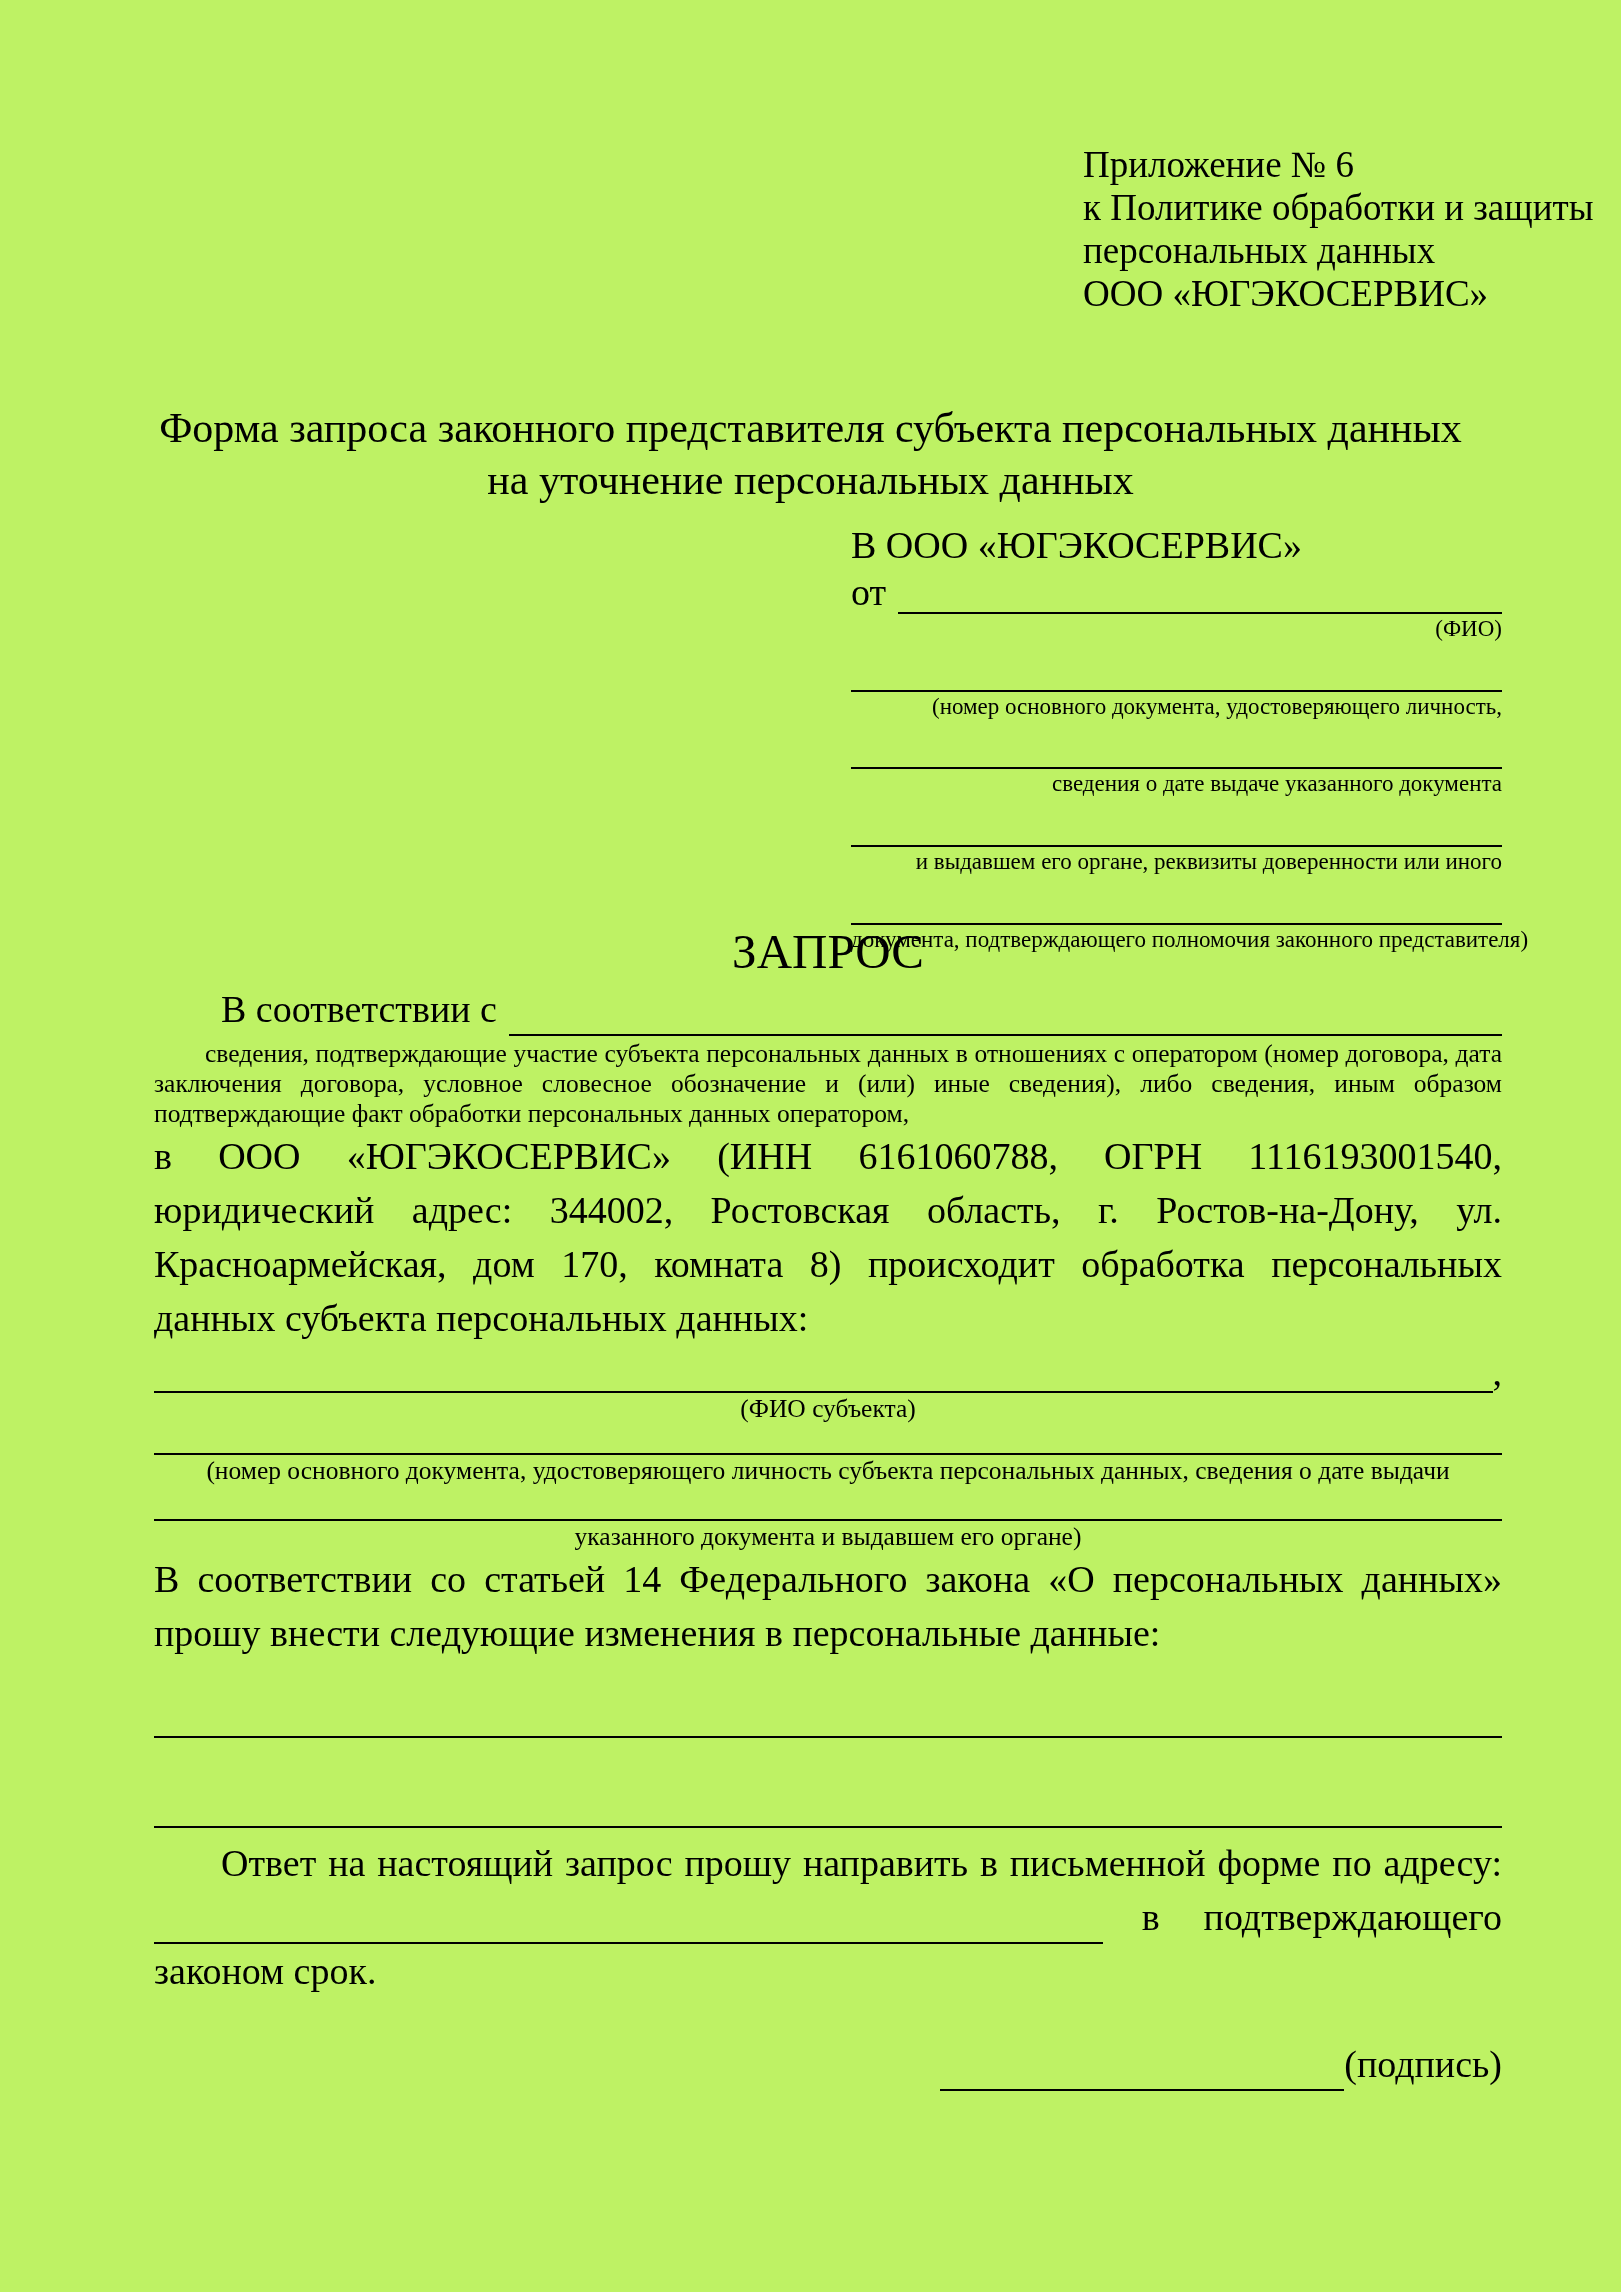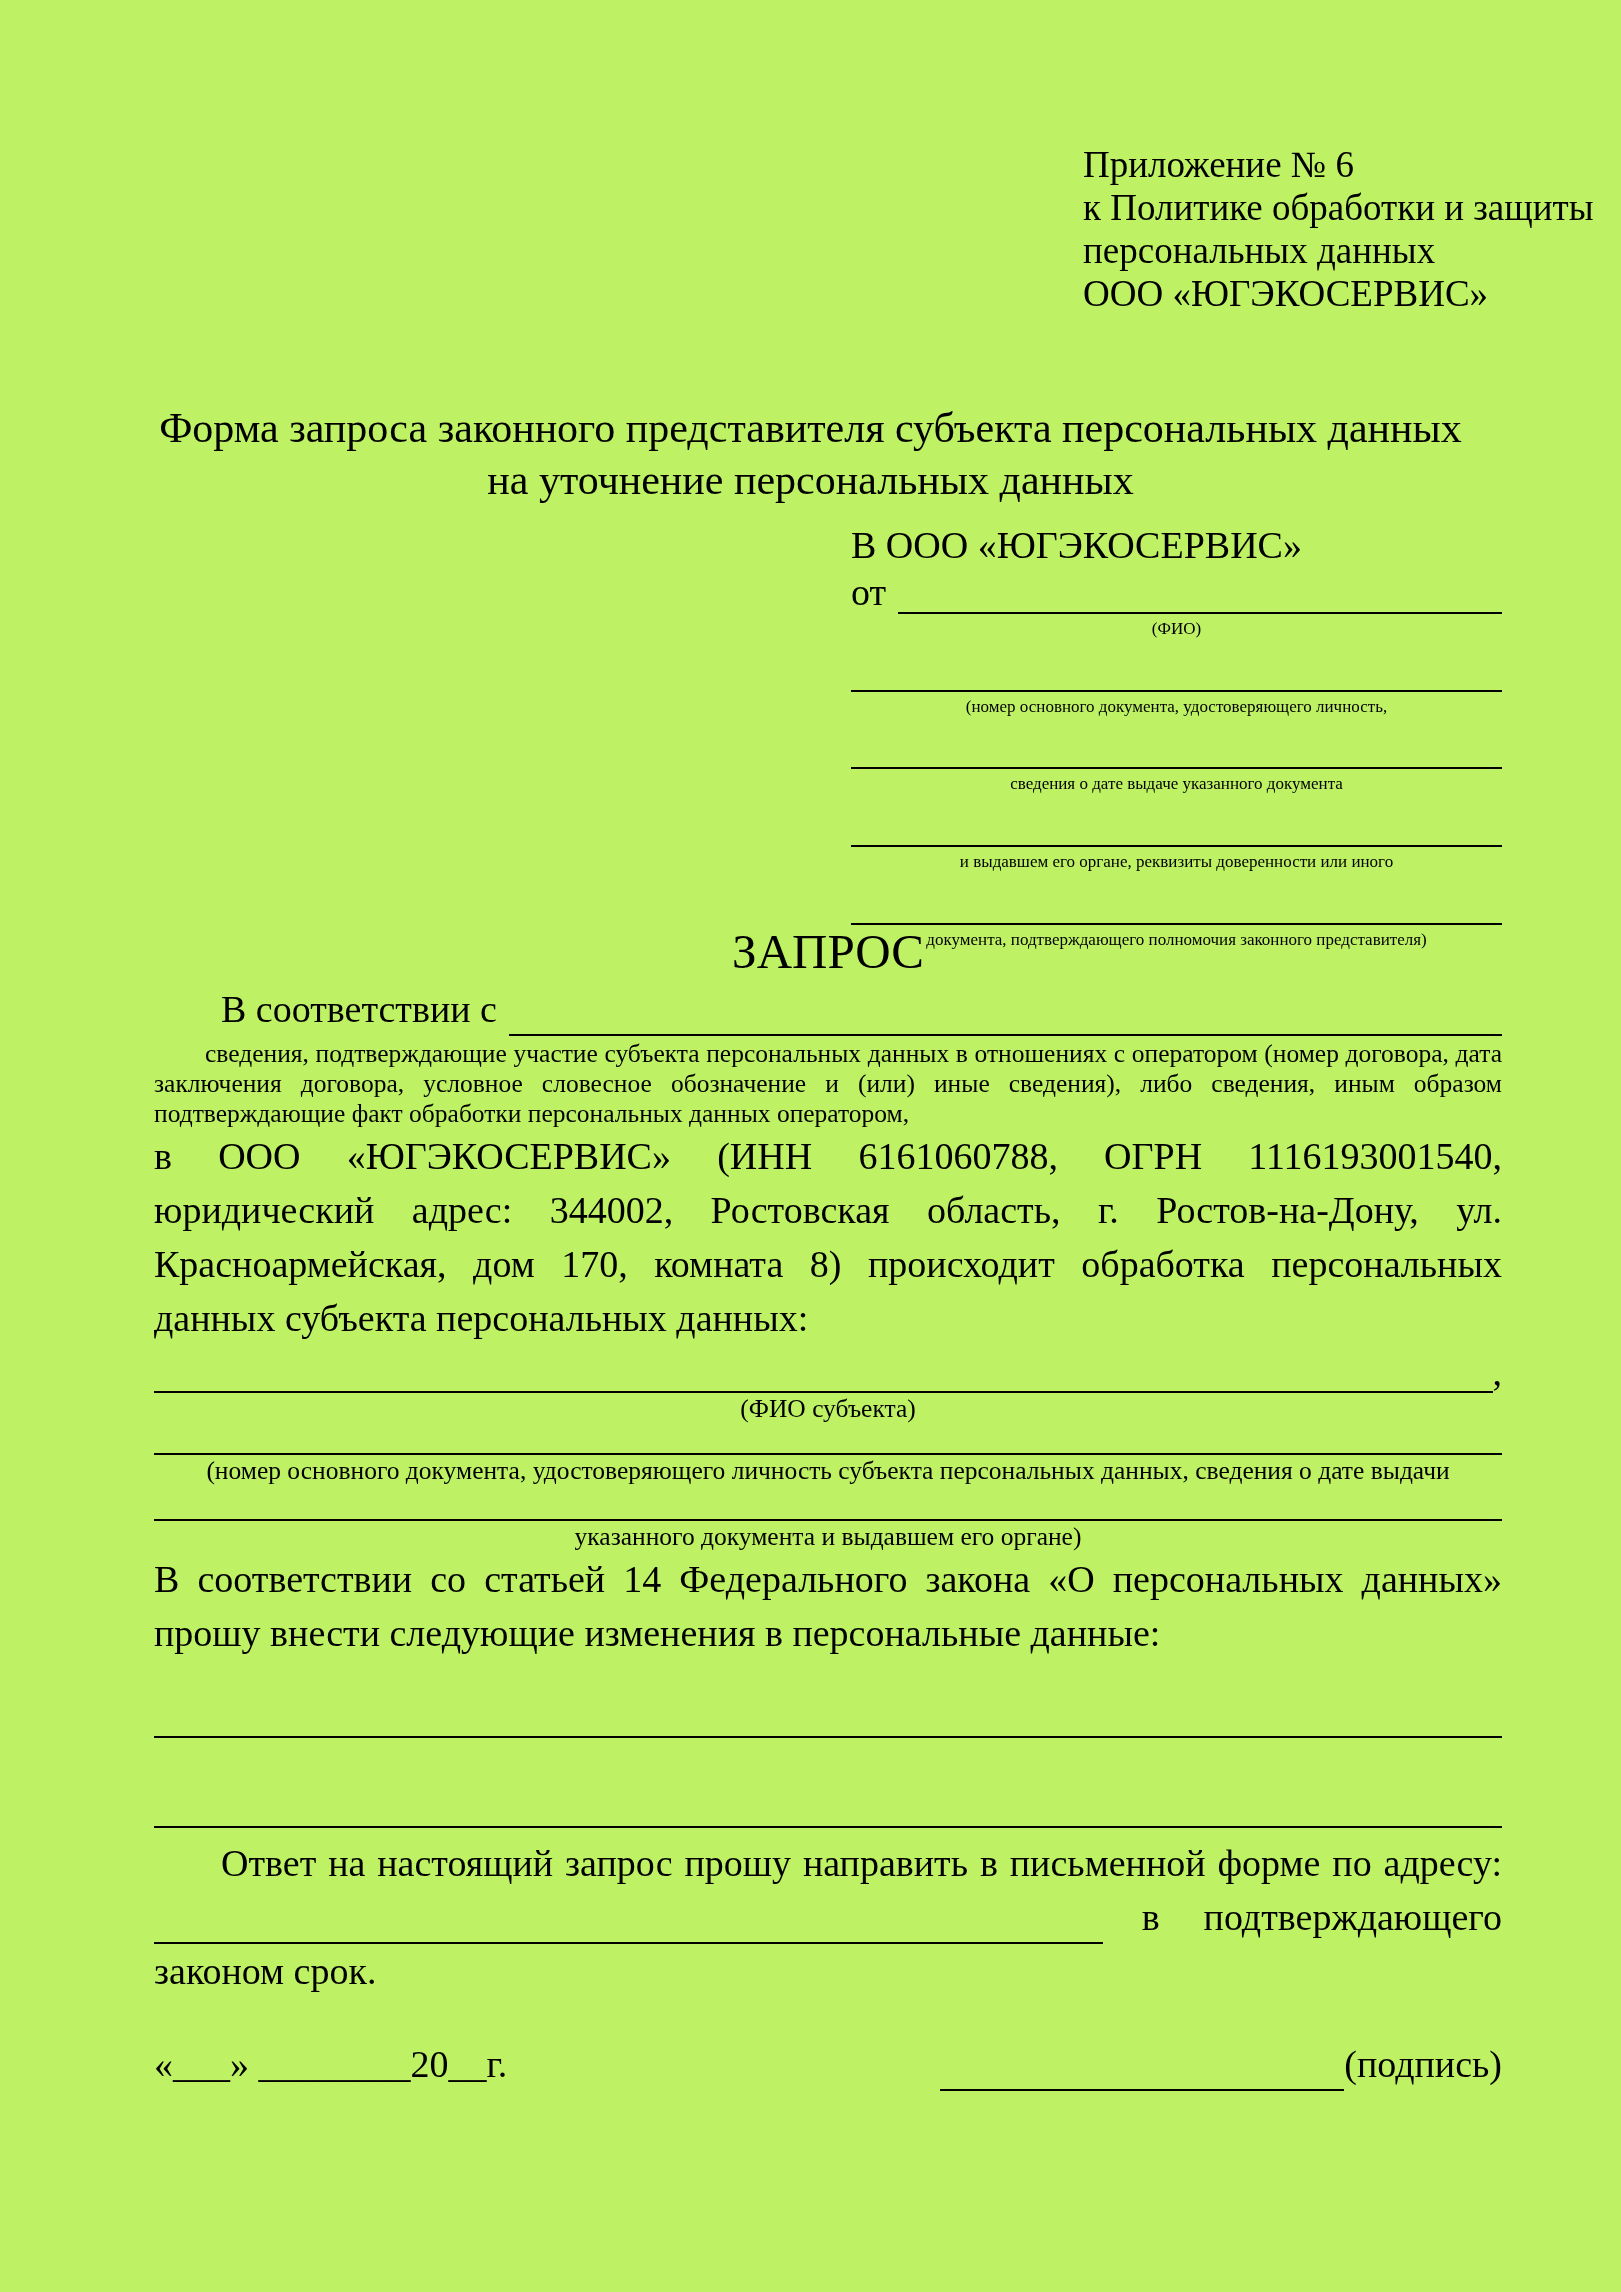--- a/index.html
+++ b/index.html
@@ -21,21 +21,21 @@
   .doc-title {
     position:absolute; left:0; top:402px; width:100%;
     text-align:center; font-weight:400;
     font-size:42px; line-height:52px;
   }
   
   .addressee { position:absolute; left:851px; top:524px; width:651px; font-size:38px; line-height:43px; }
   .addr-from { display:flex; margin-top:3.9px; }
   .addr-from .lbl { flex:0 0 auto; }
   .fill-line { flex:1 1 auto; border-bottom:2.9px solid #000; margin-left:11.8px; }
-  .addr-cap { font-size:17px; line-height:29px; text-align:center; white-space:nowrap; }
+  .addr-cap { font-size:23px; line-height:29px; text-align:right; white-space:nowrap; }
   .addr-line { height:33px; border-bottom:2.9px solid #000; margin-top:13.7px; }
   
   .main { position:absolute; left:154px; top:929px; width:1348px; font-size:38px; line-height:54px; }
   .zapros { text-align:center; font-size:49px; line-height:45px; }
   .accordance { display:flex; margin-top:7.8px; }
   .accordance .lbl { flex:0 0 auto; padding-left:67px; white-space:nowrap; }
   .small-just {
     font-size:25.5px; line-height:30px; text-align:justify;
     text-indent:51px; margin-top:2.9px;
   }
@@ -125,21 +125,20 @@
     <div class="para-stretch indent mt8">Ответ на настоящий запрос прошу направить в письменной форме по адресу:</div>
 
     <div class="answer-row">
       <span class="fill-line" style="margin-left:0;"></span>
       <span class="w-in">в</span>
       <span class="w-tail">подтверждающего</span>
     </div>
     <div>законом срок.</div>
 
     <div class="footer-row">
-      <span>«___» ________20__г.</span>
       <span class="spacer"></span>
       <span class="sig-line"></span>
       <span>(подпись)</span>
     </div>
   </div>
 
 </div>
 
 
 </body></html>

